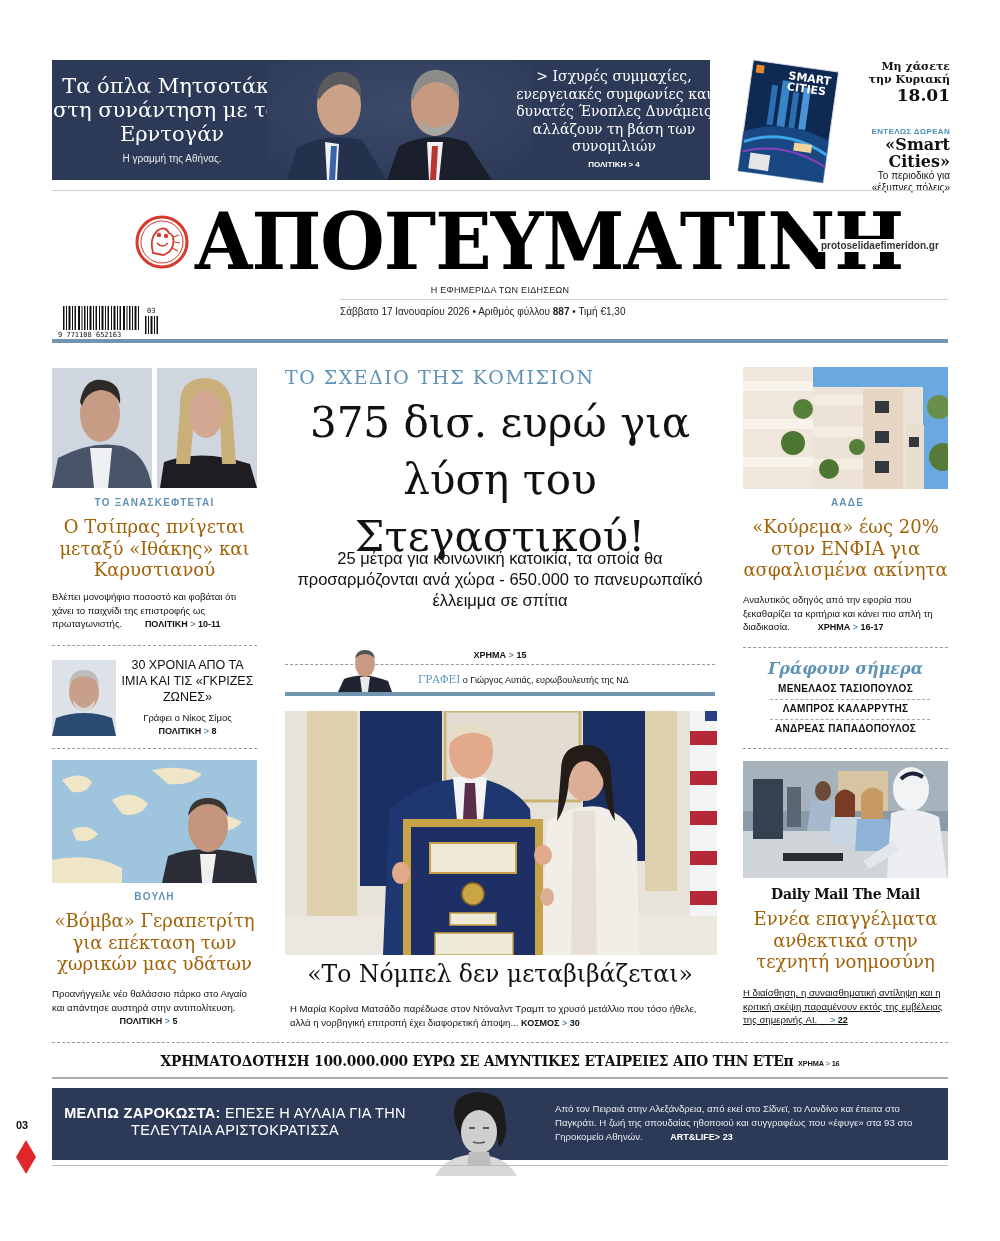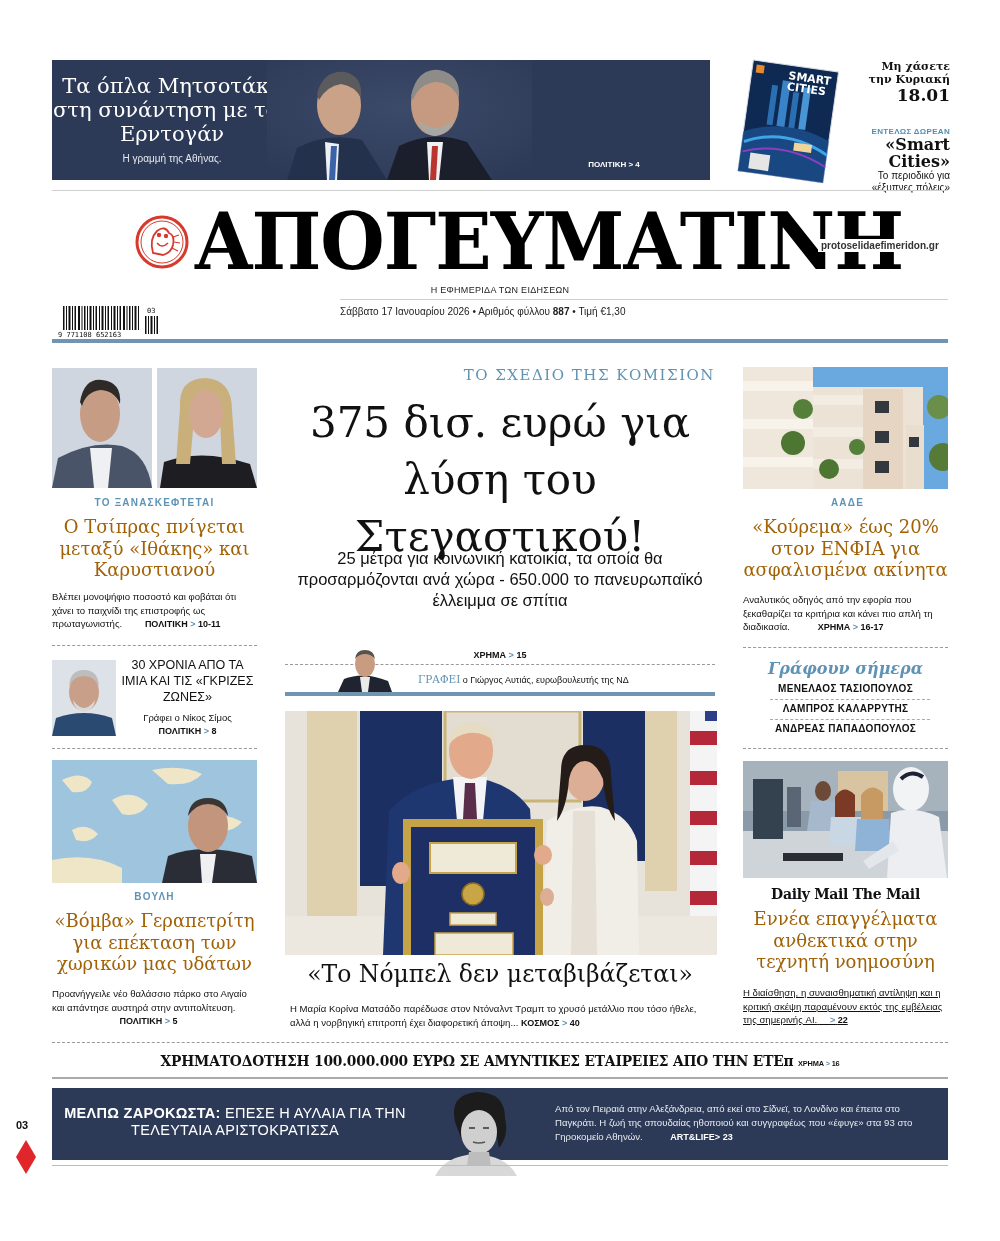--- a/index.html
+++ b/index.html
@@ -57,21 +57,21 @@
   .lc2-head { left: 120px; top: 657px; width: 135px; text-align: center; font-size: 12.5px; line-height: 16px; }
   .lc2-by { left: 120px; top: 712px; width: 135px; text-align: center; font-size: 9.5px; }
   .lc2-ref { left: 120px; top: 726px; width: 135px; text-align: center; }
   .sep-l2 { left: 52px; top: 748px; width: 205px; border-top: 1px dashed #999; }
   .lc3-img { left: 52px; top: 760px; width: 205px; height: 123px; }
   .lc3-kicker { left: 52px; top: 891px; width: 205px; }
   .lc3-head { left: 52px; top: 910px; width: 205px; }
   .lc3-body { left: 52px; top: 987px; width: 205px; }
 
   
-  .c-kicker { left: 285px; top: 366px; width: 430px; text-align: right; font-size: 15px; letter-spacing: 1.5px; color: #5f93b5; }
+  .c-kicker { left: 285px; top: 366px; width: 430px; text-align: left; font-size: 19px; letter-spacing: 1.5px; color: #5f93b5; }
   .c-head { left: 285px; top: 394px; width: 430px; text-align: center; font-size: 42px; line-height: 57px; color: #111; }
   .c-sub { left: 285px; top: 548px; width: 430px; text-align: center; font-size: 16.5px; line-height: 21px; color: #111; }
   .c-ref { left: 285px; top: 650px; width: 430px; text-align: center; }
   .c-sep { left: 285px; top: 664px; width: 430px; border-top: 1px dashed #999; }
   .c-author-img { left: 338px; top: 647px; width: 54px; height: 45px; }
   .c-author { left: 418px; top: 673px; font-size: 9px; color: #111; }
   .c-author .lbl { font-family: "DejaVu Serif", serif; font-size: 10.5px; color: #5f93b5; font-weight: normal; }
   .c-author .nm { font-weight: normal; }
   .c-blue { left: 285px; top: 692px; width: 430px; height: 4px; background: #6f95b0; }
   .c-photo { left: 285px; top: 711px; width: 432px; height: 244px; }
@@ -131,20 +131,21 @@
     <ellipse cx="72" cy="45" rx="22" ry="30" fill="#caa288"></ellipse>
     <path d="M50 34 Q56 10 78 12 Q96 16 94 38 Q88 26 74 24 Q60 26 52 40 Z" fill="#5b5b5e"></path>
 
     <path d="M120 120 L132 86 Q165 70 200 82 L225 120 Z" fill="#1b1f2c"></path>
     <path d="M160 82 L176 82 L172 120 L162 120 Z" fill="#f1f1f3"></path>
     <path d="M165 86 L171 86 L169 120 L163 120 Z" fill="#b8362f"></path>
     <ellipse cx="168" cy="44" rx="24" ry="32" fill="#c59a80"></ellipse>
     <path d="M144 36 Q150 8 172 10 Q194 14 192 38 Q184 22 168 22 Q152 24 146 40 Z" fill="#8e8c89"></path>
     <path d="M152 60 Q168 76 186 60 Q184 72 168 76 Q154 74 152 60 Z" fill="#a9a7a3"></path>
   </svg>
+  <div class="abs banner-right serif">&gt; Ισχυρές συμμαχίες, ενεργειακές συμφωνίες και δυνατές Ένοπλες Δυνάμεις αλλάζουν τη βάση των συνομιλιών</div>
   <div class="abs banner-ref">ΠΟΛΙΤΙΚΗ &gt; 4</div>
 </div>
 
 <svg class="abs mag" viewBox="0 0 130 130">
   <g transform="rotate(8 65 65)">
     <rect x="18" y="8" width="86" height="112" fill="#0f2a52"></rect>
     <rect x="18" y="8" width="86" height="112" fill="none" stroke="#d7dbe3" stroke-width="1"></rect>
     <path d="M18 80 Q60 60 104 78 L104 120 L18 120 Z" fill="#1c4f8f" opacity="0.8"></path>
     <path d="M20 90 Q60 70 104 92" stroke="#3fa4e8" stroke-width="3" fill="none"></path>
     <path d="M20 100 Q60 84 104 104" stroke="#8b3fc0" stroke-width="2" fill="none"></path>
@@ -326,21 +327,21 @@
   <rect x="165" y="202" width="46" height="12" fill="#efe9d8" stroke="#c7a347" stroke-width="1.5"></rect>
   <rect x="150" y="222" width="78" height="22" fill="#efe9d8" stroke="#c7a347" stroke-width="1.5"></rect>
 
   <ellipse cx="116" cy="162" rx="9" ry="11" fill="#e2a98a"></ellipse>
   <ellipse cx="258" cy="144" rx="9" ry="10" fill="#e2a98a"></ellipse>
   <ellipse cx="262" cy="186" rx="7" ry="9" fill="#dcae95"></ellipse>
 </svg>
 <div class="abs c-quote serif">«Το Νόμπελ δεν μεταβιβάζεται»</div>
 <div class="abs c-body">
   <span>Η Μαρία Κορίνα Ματσάδο παρέδωσε στον Ντόναλντ Τραμπ το χρυσό μετάλλιο που τόσο ήθελε, αλλά η νορβηγική επιτροπή έχει διαφορετική άποψη...</span>
-  <span class="ref"><span>ΚΟΣΜΟΣ</span> <span class="arr">&gt;</span> <span>40</span></span>
+  <span class="ref"><span>ΚΟΣΜΟΣ</span> <span class="arr">&gt;</span> <span>30</span></span>
 </div>
 
 <svg class="abs rc1-img img-block" viewBox="0 0 205 122">
   <rect width="205" height="122" fill="#6aa8e0"></rect>
   <rect x="0" y="0" width="70" height="122" fill="#efe7dc"></rect>
   <rect x="70" y="20" width="110" height="102" fill="#ece2d6"></rect>
   <rect x="120" y="22" width="40" height="100" fill="#e5d5c2"></rect>
   <rect x="0" y="14" width="70" height="10" fill="#f7f2ea"></rect>
   <rect x="0" y="52" width="70" height="10" fill="#f7f2ea"></rect>
   <rect x="0" y="90" width="70" height="10" fill="#f7f2ea"></rect>

